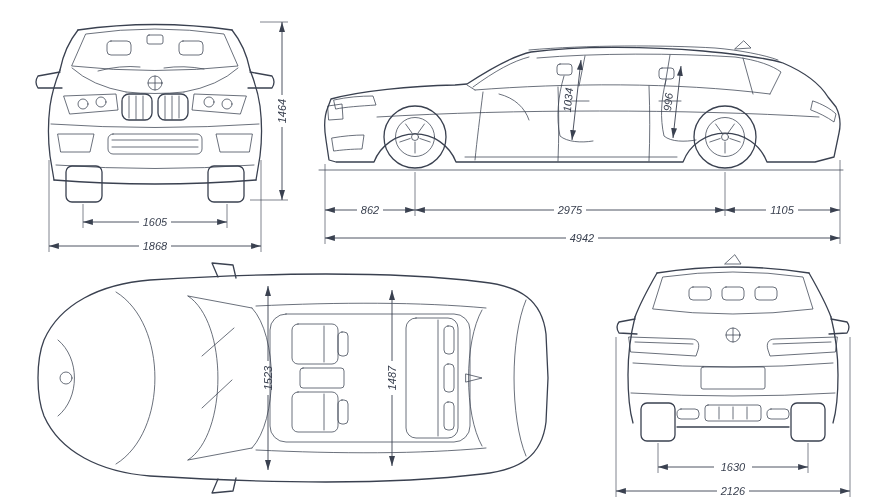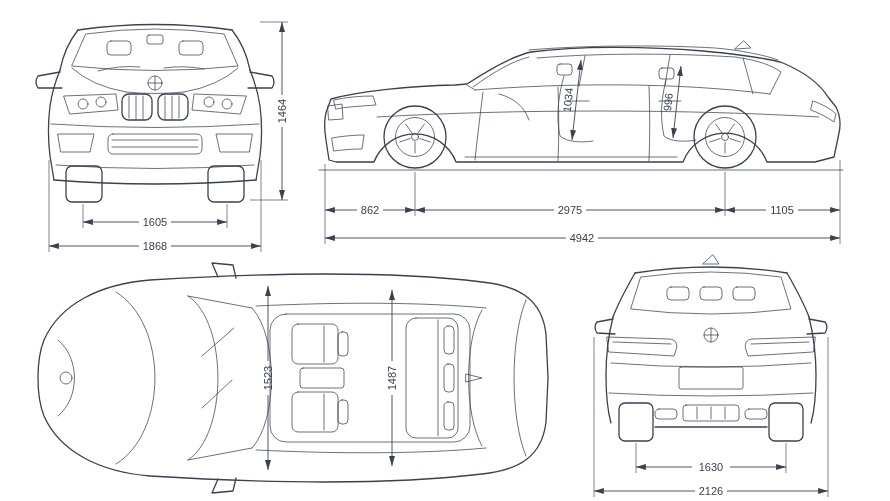--- a/index.html
+++ b/index.html
@@ -1,18 +1,18 @@
 <!DOCTYPE html>
 <html><head>
 <meta charset="utf-8">
 <style>
   html,body{margin:0;padding:0;background:#ffffff;}
   .canvas{position:relative;width:890px;height:501px;background:#ffffff;overflow:hidden;
           font-family:"Liberation Sans",sans-serif;}
-  .panel{position:absolute;}
+  .panel{position:absolute;font-style:italic;}
   svg{display:block;overflow:visible;}
   .ln{stroke:#3a4150;fill:none;stroke-width:1.3;stroke-linecap:round;stroke-linejoin:round;}
   .tn{stroke:#3a4150;fill:none;stroke-width:.75;stroke-linecap:round;stroke-linejoin:round;}
   .dim{stroke:#3a4150;fill:none;stroke-width:.9;}
   .ext{stroke:#3a4150;fill:none;stroke-width:.65;}
   .lbl{fill:#3a4150;font-size:11px;font-family:"Liberation Sans",sans-serif;}
 </style>
 </head>
 <body>
 
@@ -191,21 +191,21 @@
         <line class="dim" x1="248" y1="30" x2="248" y2="105" marker-start="url(#tm)"></line>
         <line class="dim" x1="248" y1="139" x2="248" y2="214" marker-end="url(#tm)"></line>
         <text class="lbl" x="248" y="122" text-anchor="middle" dominant-baseline="central" transform="rotate(-90 248 122)">1523</text>
         <line class="dim" x1="372" y1="34" x2="372" y2="105" marker-start="url(#tm)"></line>
         <line class="dim" x1="372" y1="139" x2="372" y2="210" marker-end="url(#tm)"></line>
         <text class="lbl" x="372" y="122" text-anchor="middle" dominant-baseline="central" transform="rotate(-90 372 122)">1487</text>
       </g>
     </svg>
   </div>
 
-  <div class="panel" style="left:583px;top:251px;">
+  <div class="panel" style="left:605px;top:251px;">
     <svg viewBox="0 0 265 250" width="265" height="250">
       <defs>
         <marker id="rm" viewBox="0 0 10 8" refX="10" refY="4" markerWidth="11" markerHeight="9" orient="auto-start-reverse">
           <path d="M0,1 L10,4 L0,7 Z" fill="#3a4150"></path>
         </marker>
       </defs>
       <g class="ln">
         <path d="M 52 22 Q 128 10 204 22"></path>
         <path class="tn" d="M 120 13 L 136 13 L 130 4 Z"></path>
         <path class="tn" d="M 58 26 Q 128 16 198 26 L 208 58 Q 128 68 48 58 Z"></path>

